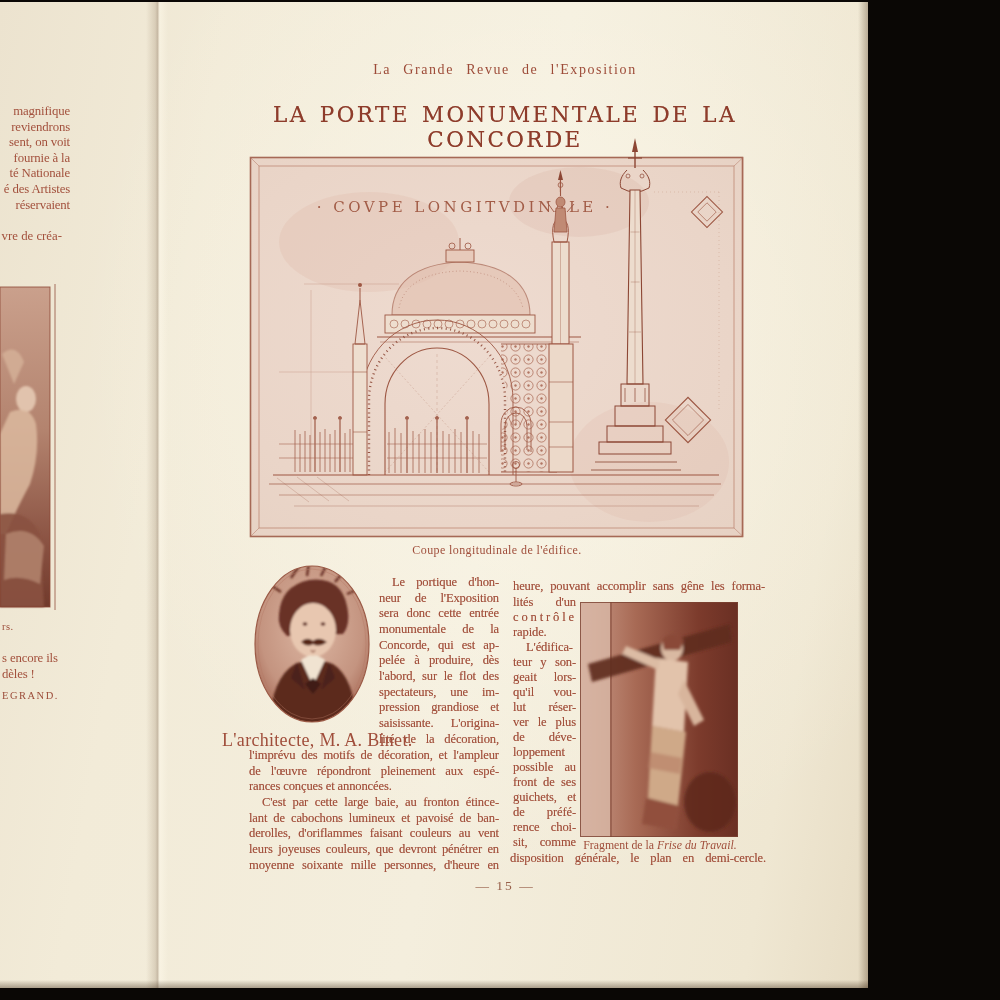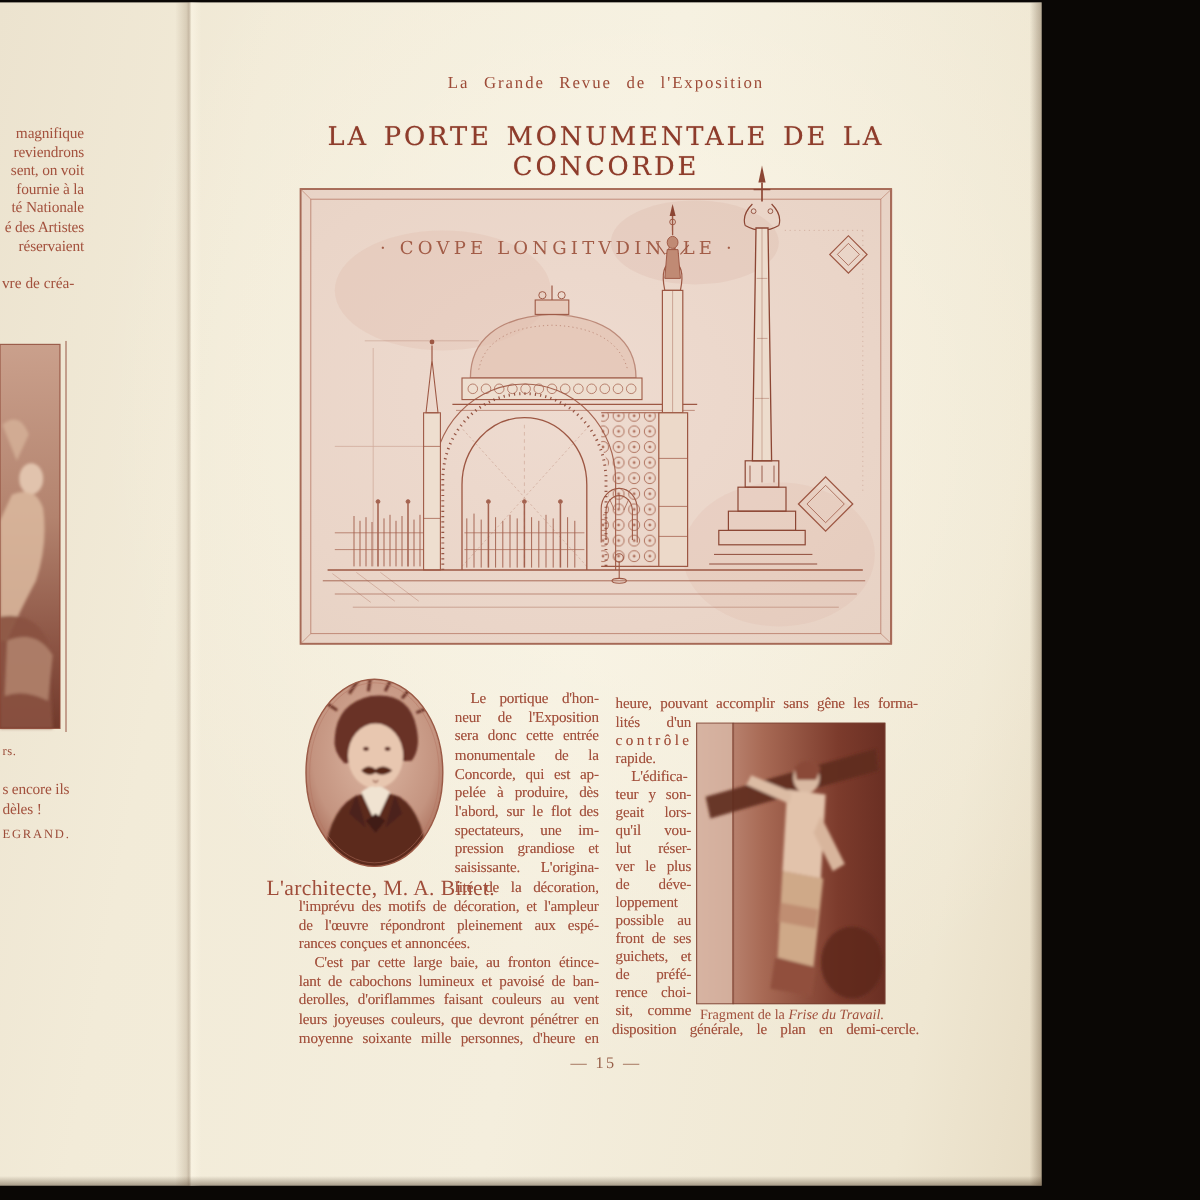--- a/index.html
+++ b/index.html
@@ -316,20 +316,21 @@
         <line x1="24" y1="343" x2="470" y2="343" stroke-width="1.1"></line>
         <line x1="20" y1="352" x2="472" y2="352" stroke-width=".7"></line>
         <line x1="30" y1="363" x2="465" y2="363" stroke-width=".7" opacity=".7"></line>
         <line x1="45" y1="374" x2="450" y2="374" stroke-width=".6" opacity=".55"></line>
         <line x1="28" y1="346" x2="60" y2="370" stroke-width=".5" opacity=".5"></line>
         <line x1="48" y1="345" x2="80" y2="369" stroke-width=".5" opacity=".5"></line>
         <line x1="68" y1="345" x2="100" y2="369" stroke-width=".5" opacity=".5"></line>
       </g>
     </svg>
   </div>
+  <div id="plate-caption" class="abs t-line">Coupe longitudinale de l'édifice.</div>
 
   <div id="portrait" class="abs">
     <svg width="122" height="166" viewBox="0 0 122 166">
       <defs>
         <radialGradient id="pbg" cx="50%" cy="40%" r="75%">
           <stop offset="0" stop-color="#dcb6a2"></stop>
             <stop offset=".6" stop-color="#c49480"></stop>
             <stop offset="1" stop-color="#95503d"></stop>
         </radialGradient>
         <clipPath id="oval">

